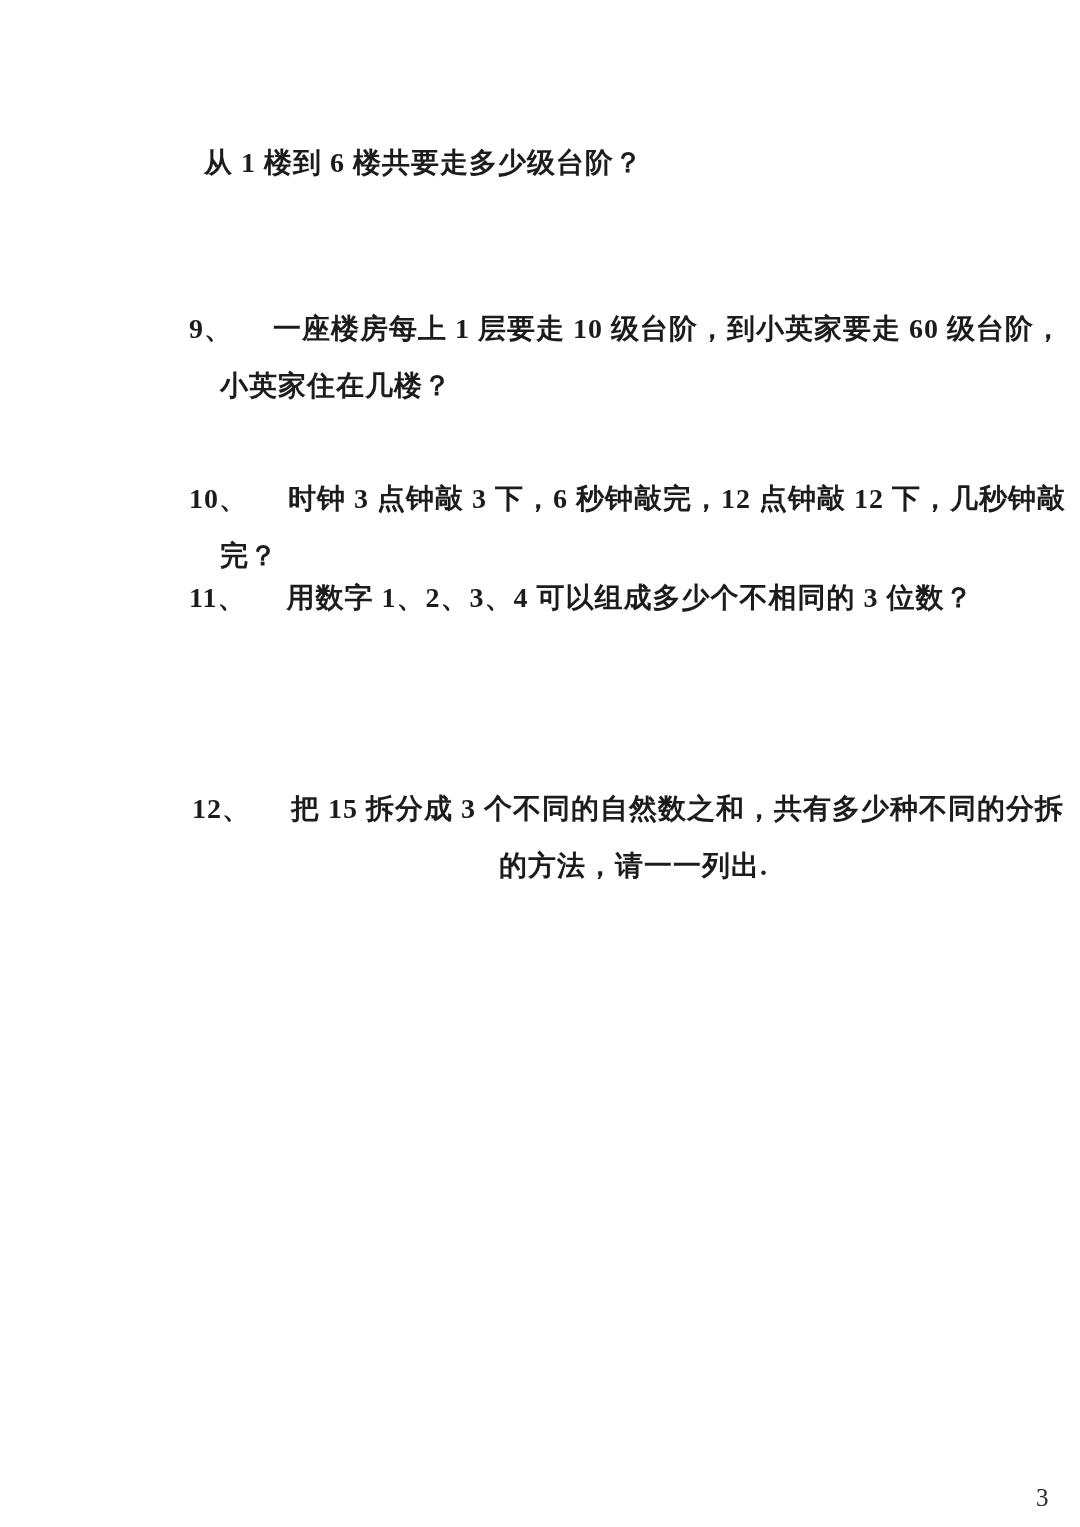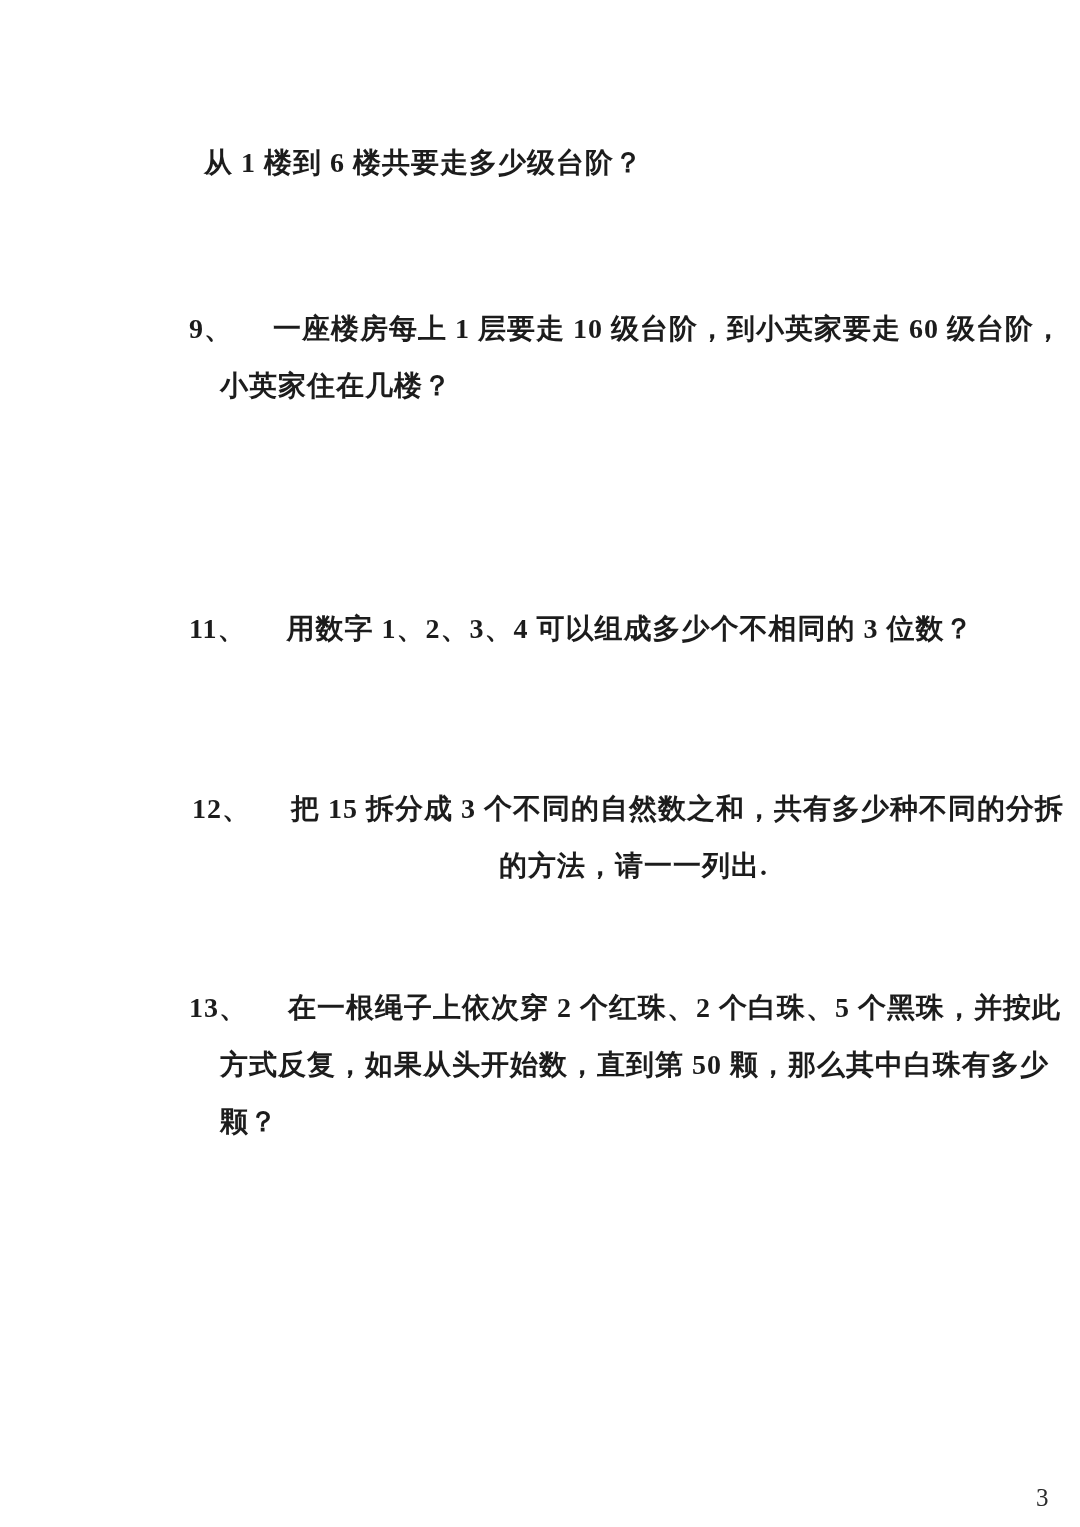--- a/index.html
+++ b/index.html
@@ -30,21 +30,21 @@
     width: 902px;
     font-size: 28px;
     line-height: 57px;
     font-weight: bold;
     letter-spacing: 1px;
     padding-left: 51px;
     text-indent: -51px;
   }
   .q-9  { top: 224px; }
   .q-10 { top: 394px; }
-  .q-11 { top: 524px; }
+  .q-11 { top: 493px; }
   .q-12 { top: 704px; text-align: center; }
   .q-13 { top: 903px; }
   .q-14 { top: 1149px; }
   .qnum { font-weight: bold; }
   .page-number {
     position: absolute;
     left: 960px; top: 1404px;
     font-size: 25px;
     line-height: 36px;
     color: #2a2a2a;
@@ -52,23 +52,23 @@
 </style>
 </head>
 <body>
 
 <div class="sheet">
 
   <div class="cont-line">从 1 楼到 6 楼共要走多少级台阶？</div>
 
   <div class="q q-9"><span class="qnum">9、</span><span>一座楼房每上 1 层要走 10 级台阶，到小英家要走 60 级台阶，小英家住在几楼？</span></div>
 
+  <div class="q q-10"><span class="qnum">10、</span><span>时钟 3 点钟敲 3 下，6 秒钟敲完，12 点钟敲 12 下，几秒钟敲完？</span></div>
 
   <div class="q q-11"><span class="qnum">11、</span><span>用数字 1、2、3、4 可以组成多少个不相同的 3 位数？</span></div>
 
   <div class="q q-12"><span class="qnum">12、</span><span>把 15 拆分成 3 个不同的自然数之和，共有多少种不同的分拆的方法，请一一列出.</span></div>
 
-  <div class="q q-13"><span class="qnum">13、</span><span>在一根绳子上依次穿 2 个红珠、2 个白珠、5 个黑珠，并按此方式反复，如果从头开始数，直到第 50 颗，那么其中白珠有多少颗？</span></div>
 
 
   <div class="page-number">3</div>
 
 </div>
 
 </body></html>

